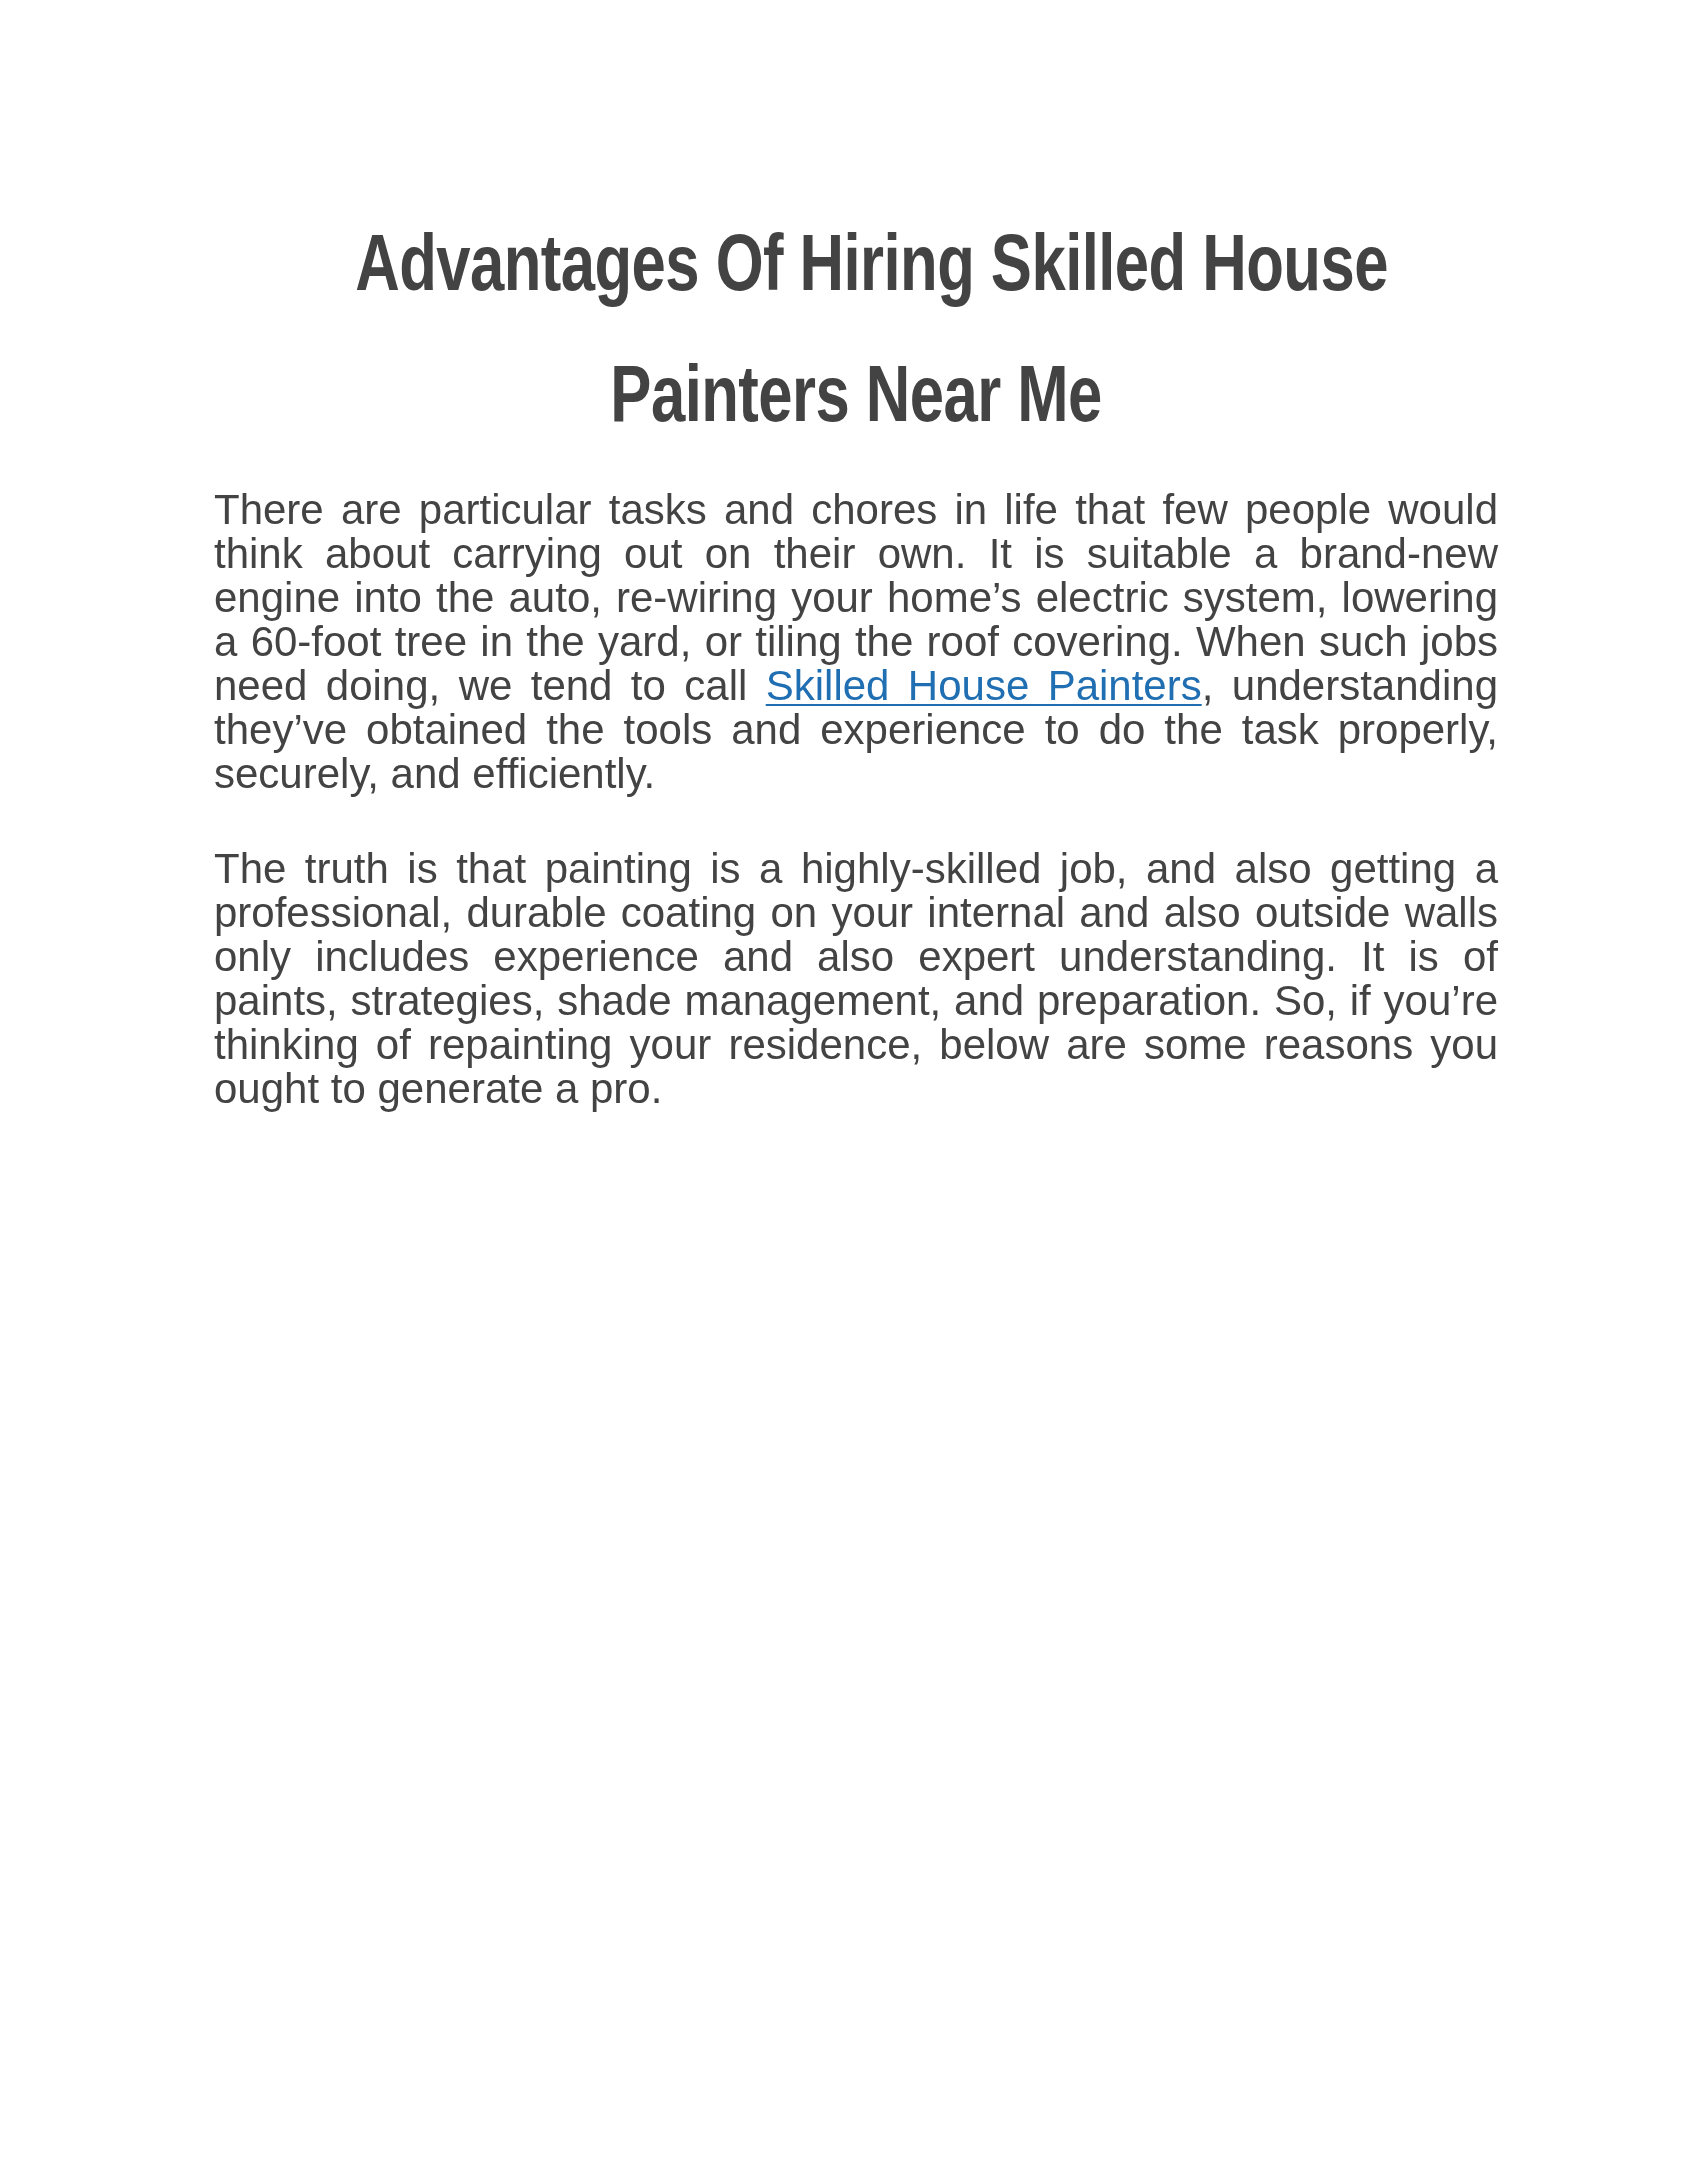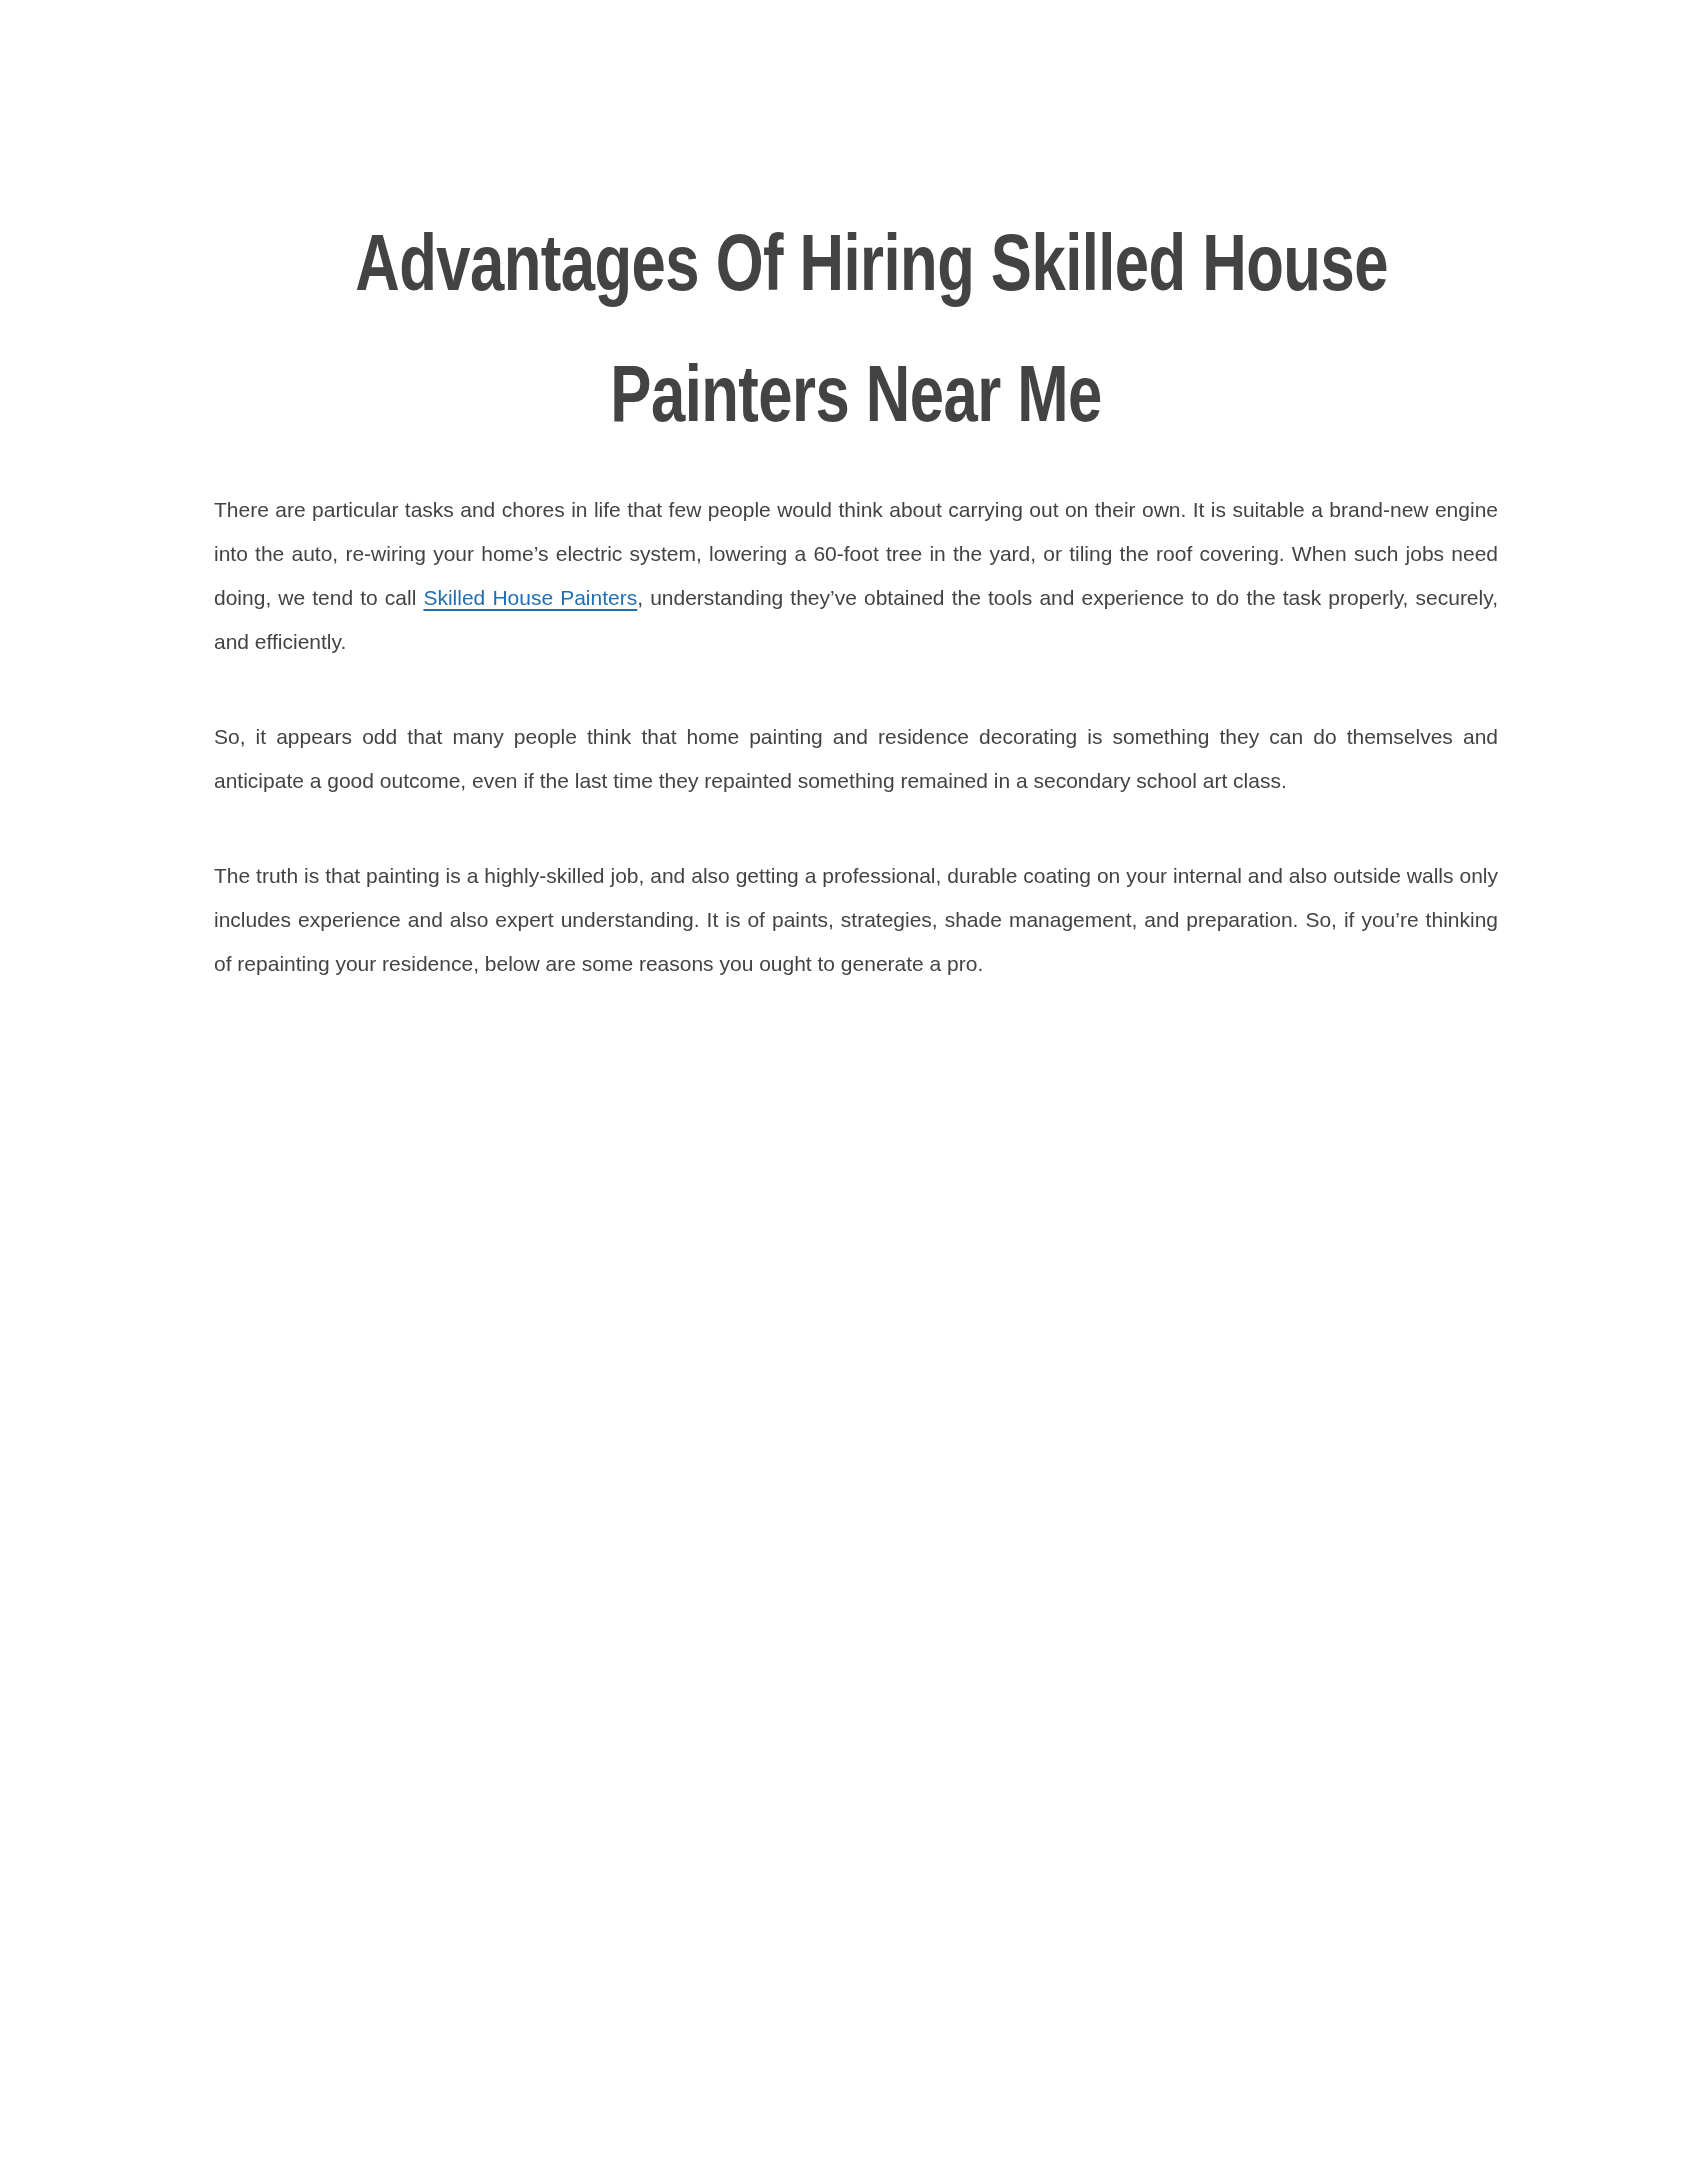--- a/index.html
+++ b/index.html
@@ -32,21 +32,21 @@
       transform-origin: center top;
       letter-spacing: -0.7px;
       white-space: nowrap;
     }
     .title-line {
       display: block;
     }
     .para {
       margin: 9px 0 51px 0;
       font-family: "Liberation Sans", sans-serif;
-      font-size: 21px;
+      font-size: 42px;
       line-height: 44px;
       text-align: justify;
       text-align-last: left;
       color: #434343;
     }
     .link {
       color: #1f6fb2;
       text-decoration: underline;
       text-decoration-thickness: 2.2px;
       text-underline-offset: 4.4px;
@@ -56,17 +56,16 @@
 <body>
 
 <div class="page">
   <h1 class="title">
     <span class="title-line">Advantages Of Hiring Skilled House</span>
     <span class="title-line">Painters Near Me</span>
   </h1>
 
   <p class="para"><span>There are particular tasks and chores in life that few people would think about carrying out on their own. It is suitable a brand-new engine into the auto, re-wiring your home’s electric system, lowering a 60-foot tree in the yard, or tiling the roof covering. When such jobs need doing, we tend to call </span><a class="link" href="#">Skilled House Painters</a><span>, understanding they’ve obtained the tools and experience to do the task properly, securely, and efficiently.</span></p>
 
-  <p class="para">So, it appears odd that many people think that home painting and residence decorating is something they can do themselves and anticipate a good outcome, even if the last time they repainted something remained in a secondary school art class.</p>
 
   <p class="para">The truth is that painting is a highly-skilled job, and also getting a professional, durable coating on your internal and also outside walls only includes experience and also expert understanding. It is of paints, strategies, shade management, and preparation. So, if you’re thinking of repainting your residence, below are some reasons you ought to generate a pro.</p>
 </div>
 
 
 </body></html>

